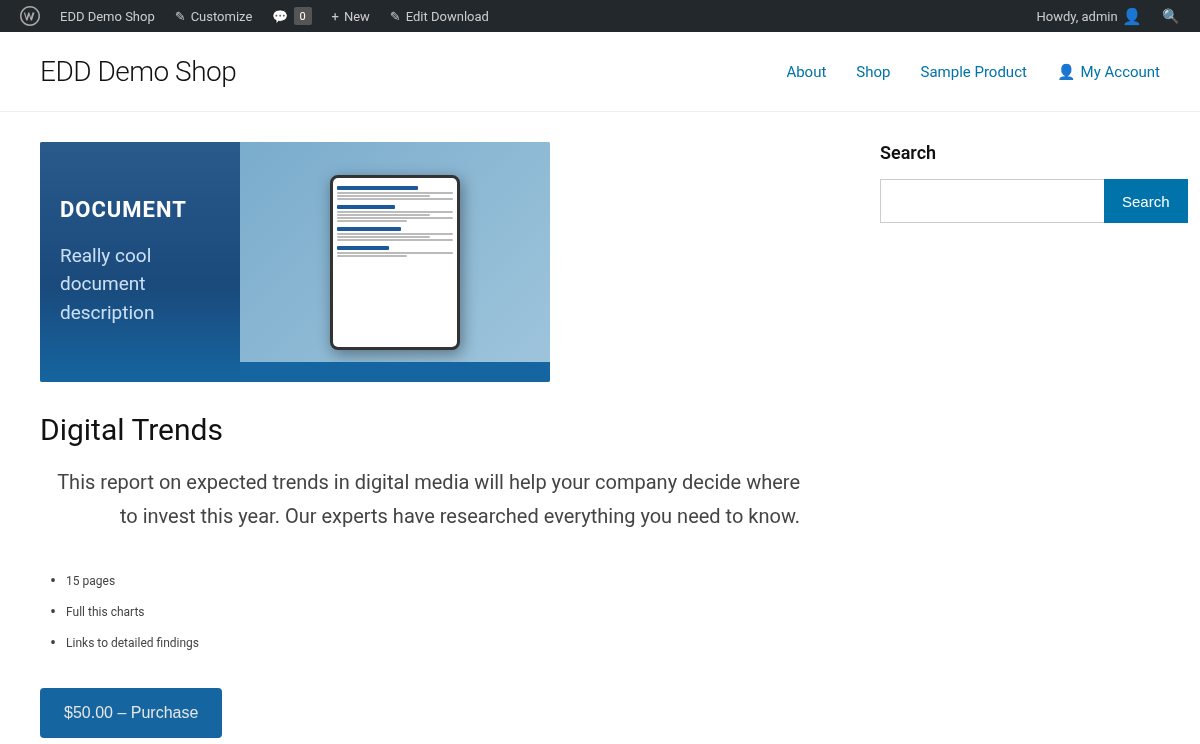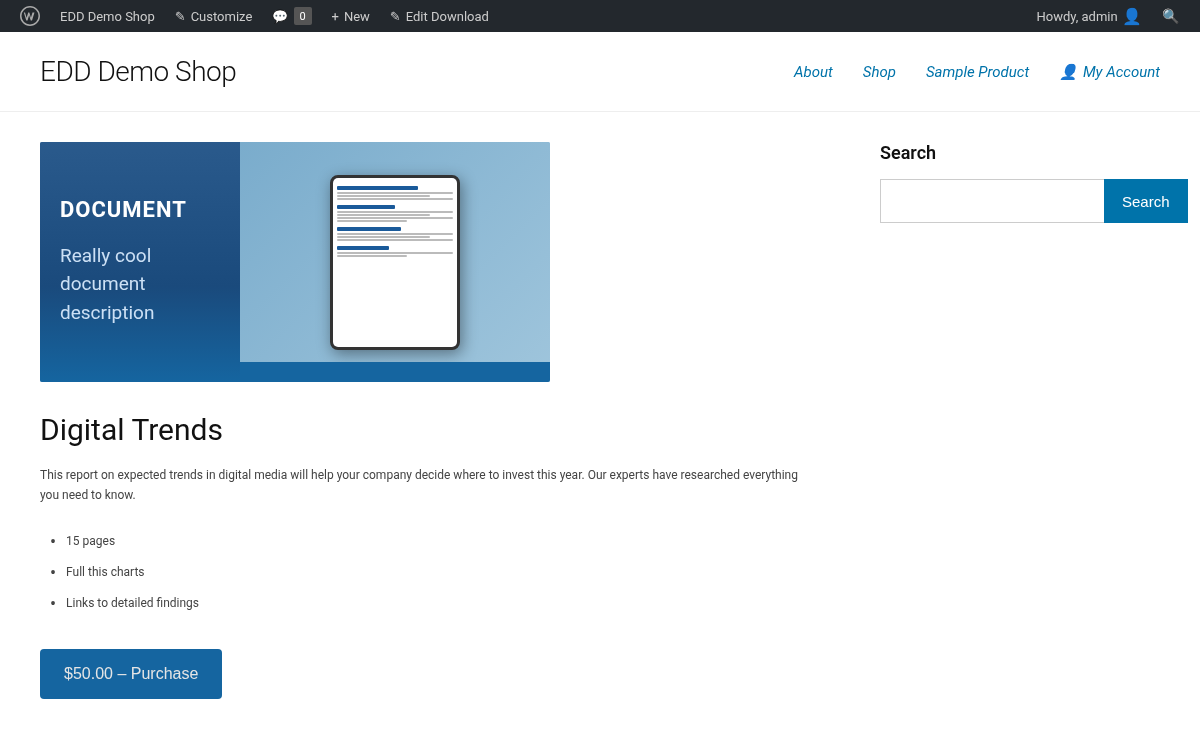--- a/index.html
+++ b/index.html
@@ -63,21 +63,20 @@
     #main-nav {
       display: flex;
       align-items: center;
       gap: 30px;
     }
     .nav-link {
       color: #0073aa;
       text-decoration: none;
       font-size: 15px;
       cursor: pointer;
-      font-style: italic;
     }
     .nav-link-account {
       display: flex;
       align-items: center;
       gap: 5px;
     }
 
     
     #main-content {
       max-width: 1200px;
@@ -192,25 +191,26 @@
     }
 
     
     .product-title {
       font-size: 30px;
       font-weight: 400;
       color: #111;
       margin-bottom: 18px;
     }
     .product-description {
-      font-size: 12px;
+      font-size: 20px;
       color: #444;
       line-height: 1.7;
-      margin-bottom: 20px;
+      margin-bottom: 32px;
       max-width: 760px;
+      text-align: right;
     }
     .product-features {
       list-style: none;
       margin-bottom: 30px;
       padding-left: 10px;
     }
     .product-features li {
       font-size: 12px;
       color: #444;
       padding: 5px 0;

